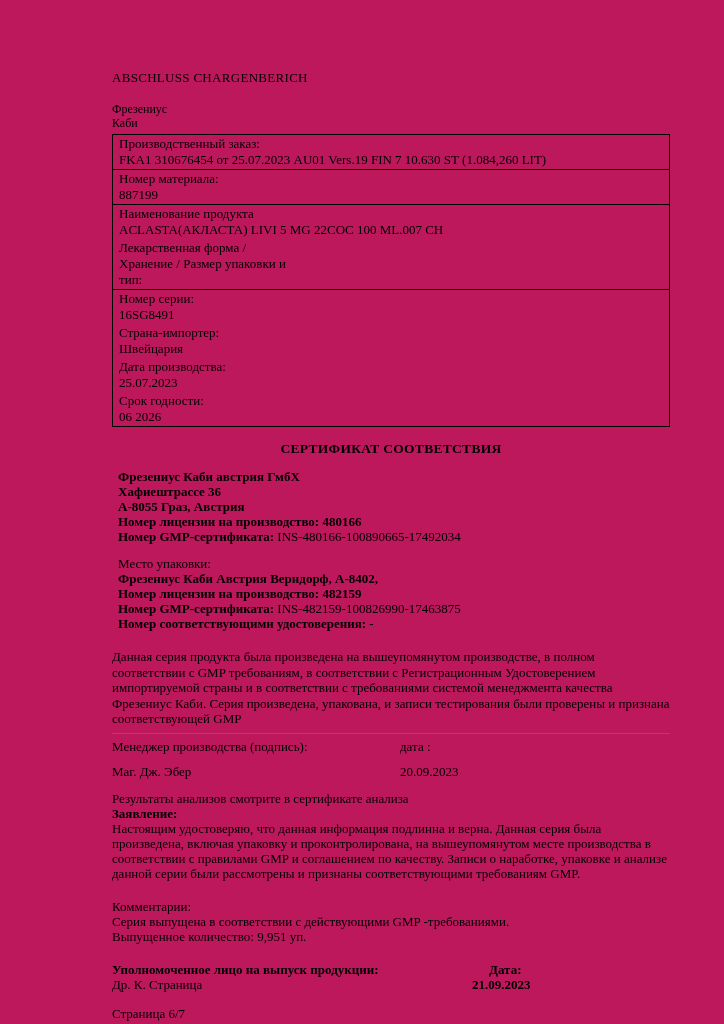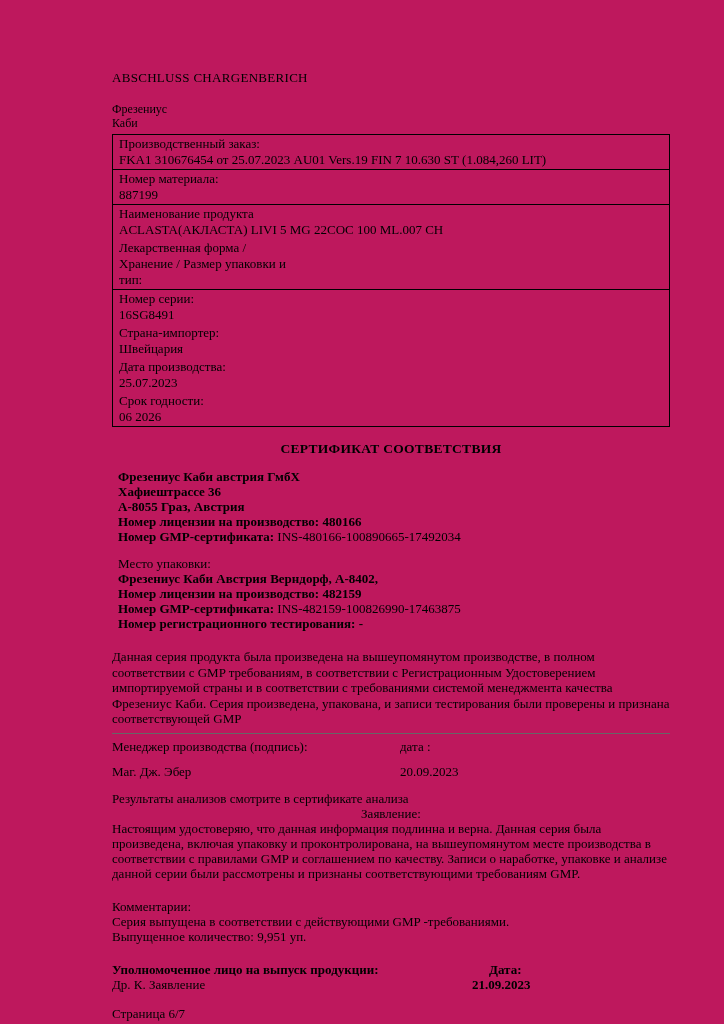--- a/index.html
+++ b/index.html
@@ -18,21 +18,21 @@
   .t-value { flex:1; }
   .cert-title { text-align:center; font-weight:bold; font-size:13.5px; margin-top:14px; letter-spacing:.3px; }
   .block { margin-top:12px; padding-left:6px; font-size:13px; line-height:15px; }
   .b { font-weight:bold; }
   .statement { margin-top:18px; font-size:13px; line-height:15.5px; }
   .sig-section { margin-top:6px; border-top:1px solid #666; padding-top:5px; font-size:13px; line-height:15px; }
   .sig-row { display:flex; }
   .sig-left { width:288px; flex:none; }
   .sig-row + .sig-row { margin-top:10px; }
   .results { margin-top:12px; font-size:13px; line-height:15px; }
-  .decl-heading { font-weight:normal; font-size:13px; line-height:15px;text-align:center; }
+  .decl-heading { font-weight:bold; font-size:13px; line-height:15px; }
   .decl-text { font-size:13px; line-height:15px; }
   .comments { margin-top:18px; font-size:13px; line-height:15px; }
   .release { margin-top:18px; display:flex; font-size:13px; line-height:15px; }
   .release-left { width:360px; flex:none; }
   .release-right .lbl { padding-left:17px; }
   .page-num { margin-top:14px; font-size:13px; }
   .footer-box { margin-top:4px; border:5px solid #f9a8d4; font-size:12px; line-height:15px; padding:2px 6px 3px 6px; display:flex; justify-content:center; }
 </style>
 </head>
 <body>
@@ -96,21 +96,21 @@
     </div>
 
     <div class="block">
       <div>Место упаковки:</div>
       <div class="b">Фрезениус Каби Австрия Верндорф, А-8402,</div>
       <div class="b">Номер лицензии на производство: 482159</div>
       <div>
         <span class="b">Номер GMP-сертификата:</span>
         <span>INS-482159-100826990-17463875</span>
       </div>
-      <div class="b">Номер регистрационного тестирования: -</div>
+      <div class="b">Номер соответствующими удостоверения: -</div>
     </div>
 
     <p class="statement">Данная серия продукта была произведена на вышеупомянутом производстве, в полном  соответствии с GMP требованиям, в соответствии с Регистрационным Удостоверением импортируемой страны и в соответствии с требованиями системой менеджмента качества Фрезениус Каби. Серия произведена, упакована, и записи тестирования были проверены и признана соответствующей GMP</p>
 
     <div class="sig-section">
       <div class="sig-row">
         <div class="sig-left">Менеджер производства (подпись):</div>
         <div>дата :</div>
       </div>
       <div class="sig-row">
@@ -126,21 +126,21 @@
 
     <div class="comments">
       <div>Комментарии:</div>
       <div>Серия выпущена в соответствии с действующими GMP -требованиями.</div>
       <div>Выпущенное количество: 9,951 уп.</div>
     </div>
 
     <div class="release">
       <div class="release-left">
         <div class="b">Уполномоченное лицо на выпуск продукции:</div>
-        <div>Др. К. Заявление</div>
+        <div>Др. К. Страница</div>
       </div>
       <div class="release-right">
         <div class="b lbl">Дата:</div>
         <div class="b">21.09.2023</div>
       </div>
     </div>
 
     <div class="page-num">Страница 6/7</div>
 
     <div class="footer-box">

